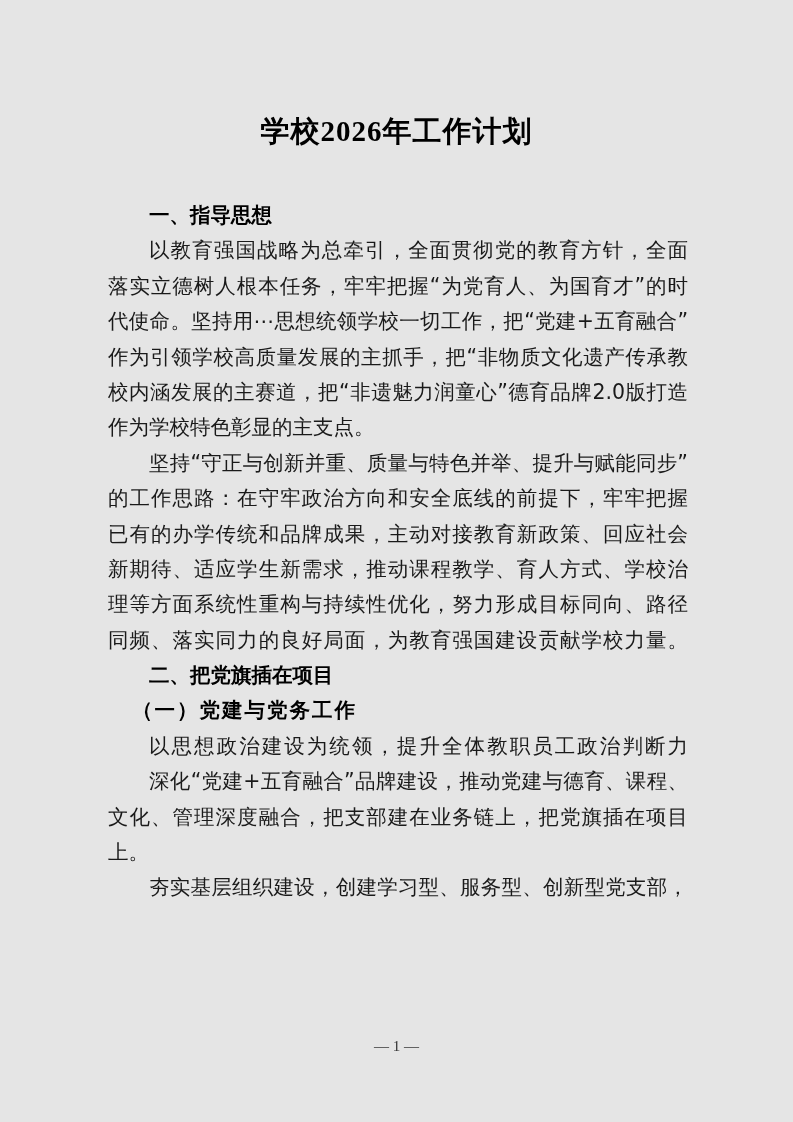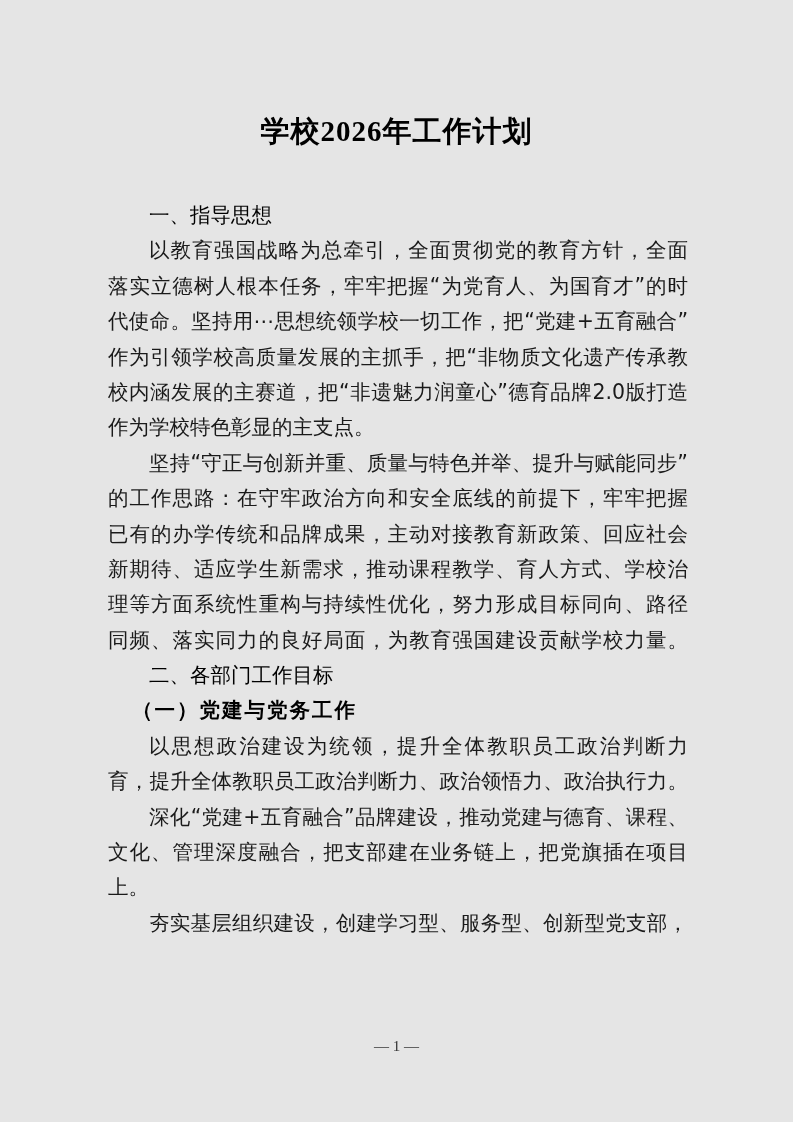--- a/index.html
+++ b/index.html
@@ -54,21 +54,21 @@
     .line.last {
       text-align-last: left;
     }
     .line.indent {
       padding-left: 41px;
     }
     .heading {
       height: 35.4px;
       line-height: 35.4px;
       font-size: 20.5px;
-      font-weight: normal;
+      font-weight: bold;
       padding-left: 41px;
       font-family: "DejaVu Sans", "Liberation Sans", sans-serif;
       color: #000;
     }
     .subheading {
       height: 35.4px;
       line-height: 35.4px;
       font-size: 20.5px;
       font-weight: bold;
       padding-left: 24px;
@@ -109,27 +109,26 @@
 
     <div>
       <div class="line indent">坚持“守正与创新并重、质量与特色并举、提升与赋能同步”</div>
       <div class="line">的工作思路：在守牢政治方向和安全底线的前提下，牢牢把握</div>
       <div class="line">已有的办学传统和品牌成果，主动对接教育新政策、回应社会</div>
       <div class="line">新期待、适应学生新需求，推动课程教学、育人方式、学校治</div>
       <div class="line">理等方面系统性重构与持续性优化，努力形成目标同向、路径</div>
       <div class="line">同频、落实同力的良好局面，为教育强国建设贡献学校力量。</div>
     </div>
 
-    <div class="heading">二、各部门工作目标</div>
+    <div class="heading">二、把党旗插在项目</div>
 
     <div class="subheading">（一）党建与党务工作</div>
 
     <div>
       <div class="line indent">以思想政治建设为统领，提升全体教职员工政治判断力</div>
-      <div class="line">育，提升全体教职员工政治判断力、政治领悟力、政治执行力。</div>
     </div>
 
     <div>
       <div class="line indent">深化“党建+五育融合”品牌建设，推动党建与德育、课程、</div>
       <div class="line">文化、管理深度融合，把支部建在业务链上，把党旗插在项目</div>
       <div class="line last">上。</div>
     </div>
 
     <div>
       <div class="line indent">夯实基层组织建设，创建学习型、服务型、创新型党支部，</div>

